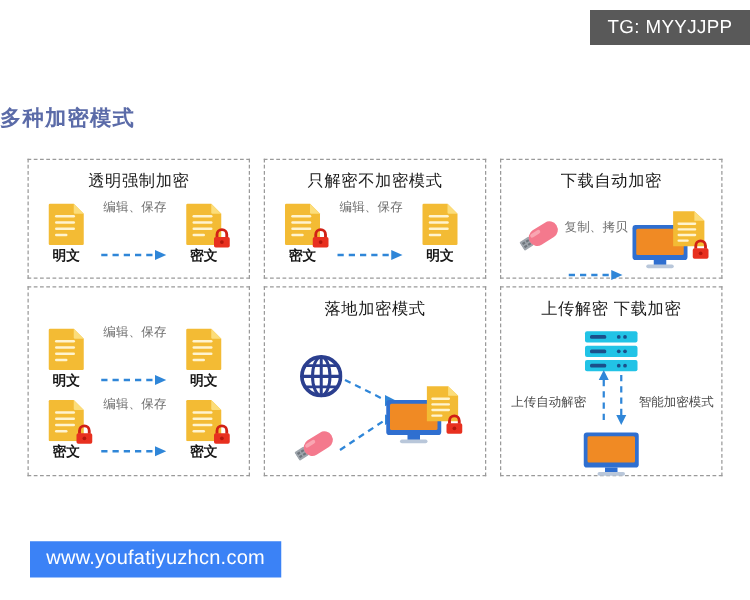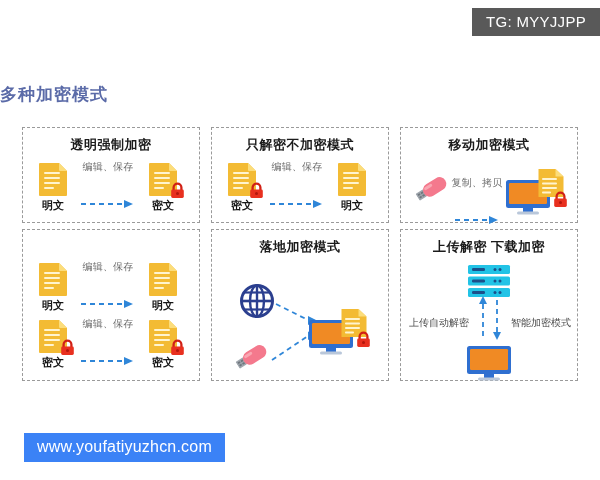--- a/index.html
+++ b/index.html
@@ -57,21 +57,21 @@
   }
   .panel {
     border: 1px dashed #9a9a9a;
     background: #ffffff;
     position: relative;
     box-sizing: border-box;
   }
   .panel-title {
     text-align: center;
     font-size: 13px;
-    font-weight: 700;
+    font-weight: 400;
     color: #1b1b1b;
     letter-spacing: .5px;
     line-height: 1;
     margin-top: 10px;
   }
   .panel-body {
     position: absolute;
     left: 0; right: 0;
     top: 26px; bottom: 0;
   }
@@ -319,21 +319,21 @@
             </svg>
           </div>
           <div class="icon-caption">明文</div>
         </div>
 
       </div>
     </div>
   </div>
 
   <div class="panel">
-    <div class="panel-title">移动加密模式</div>
+    <div class="panel-title">下载自动加密</div>
     <div class="panel-body">
       <div class="flow" style="padding-top:14px; gap:2px; padding-left:4px;">
 
         <div class="usb-icon tilt" style="margin-top:12px;">
           <svg viewBox="0 0 34 20">
             <rect x="0" y="4" width="9" height="8" rx="1" fill="#9fa6ad"></rect>
             <rect x="1.5" y="5.6" width="2.4" height="1.8" fill="#6f767d"></rect>
             <rect x="5" y="5.6" width="2.4" height="1.8" fill="#6f767d"></rect>
             <rect x="1.5" y="8.6" width="2.4" height="1.8" fill="#6f767d"></rect>
             <rect x="5" y="8.6" width="2.4" height="1.8" fill="#6f767d"></rect>

